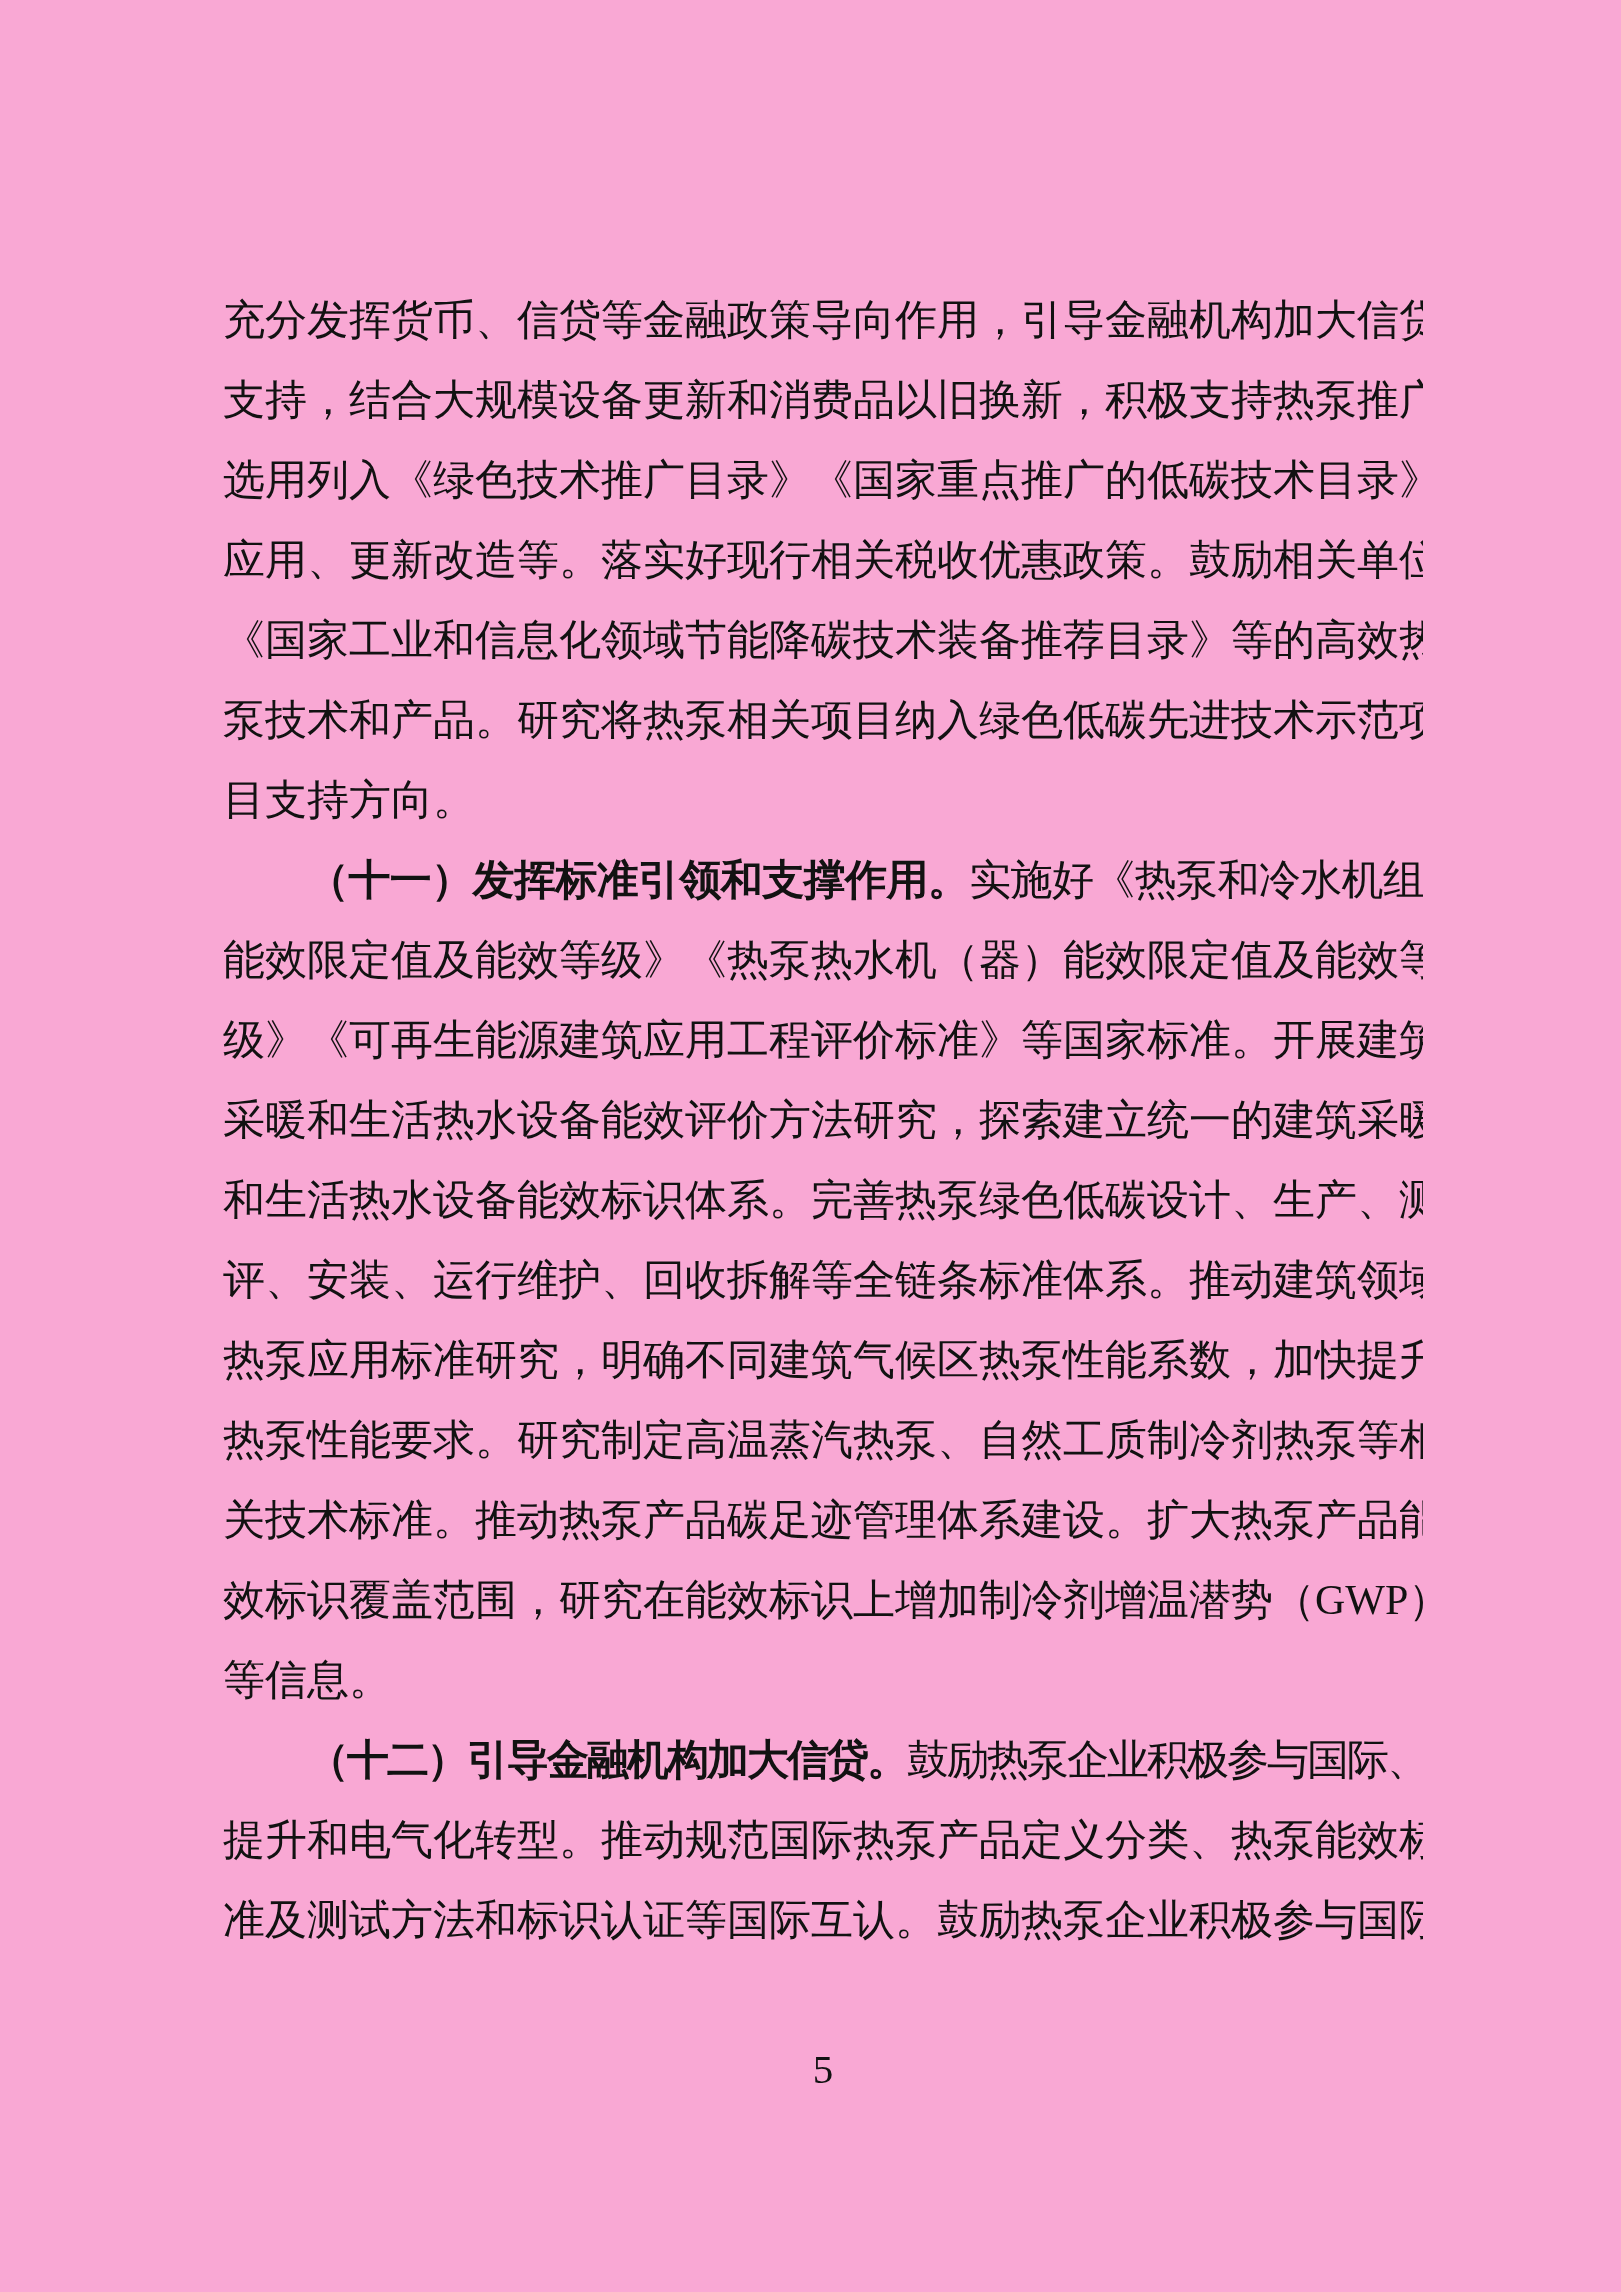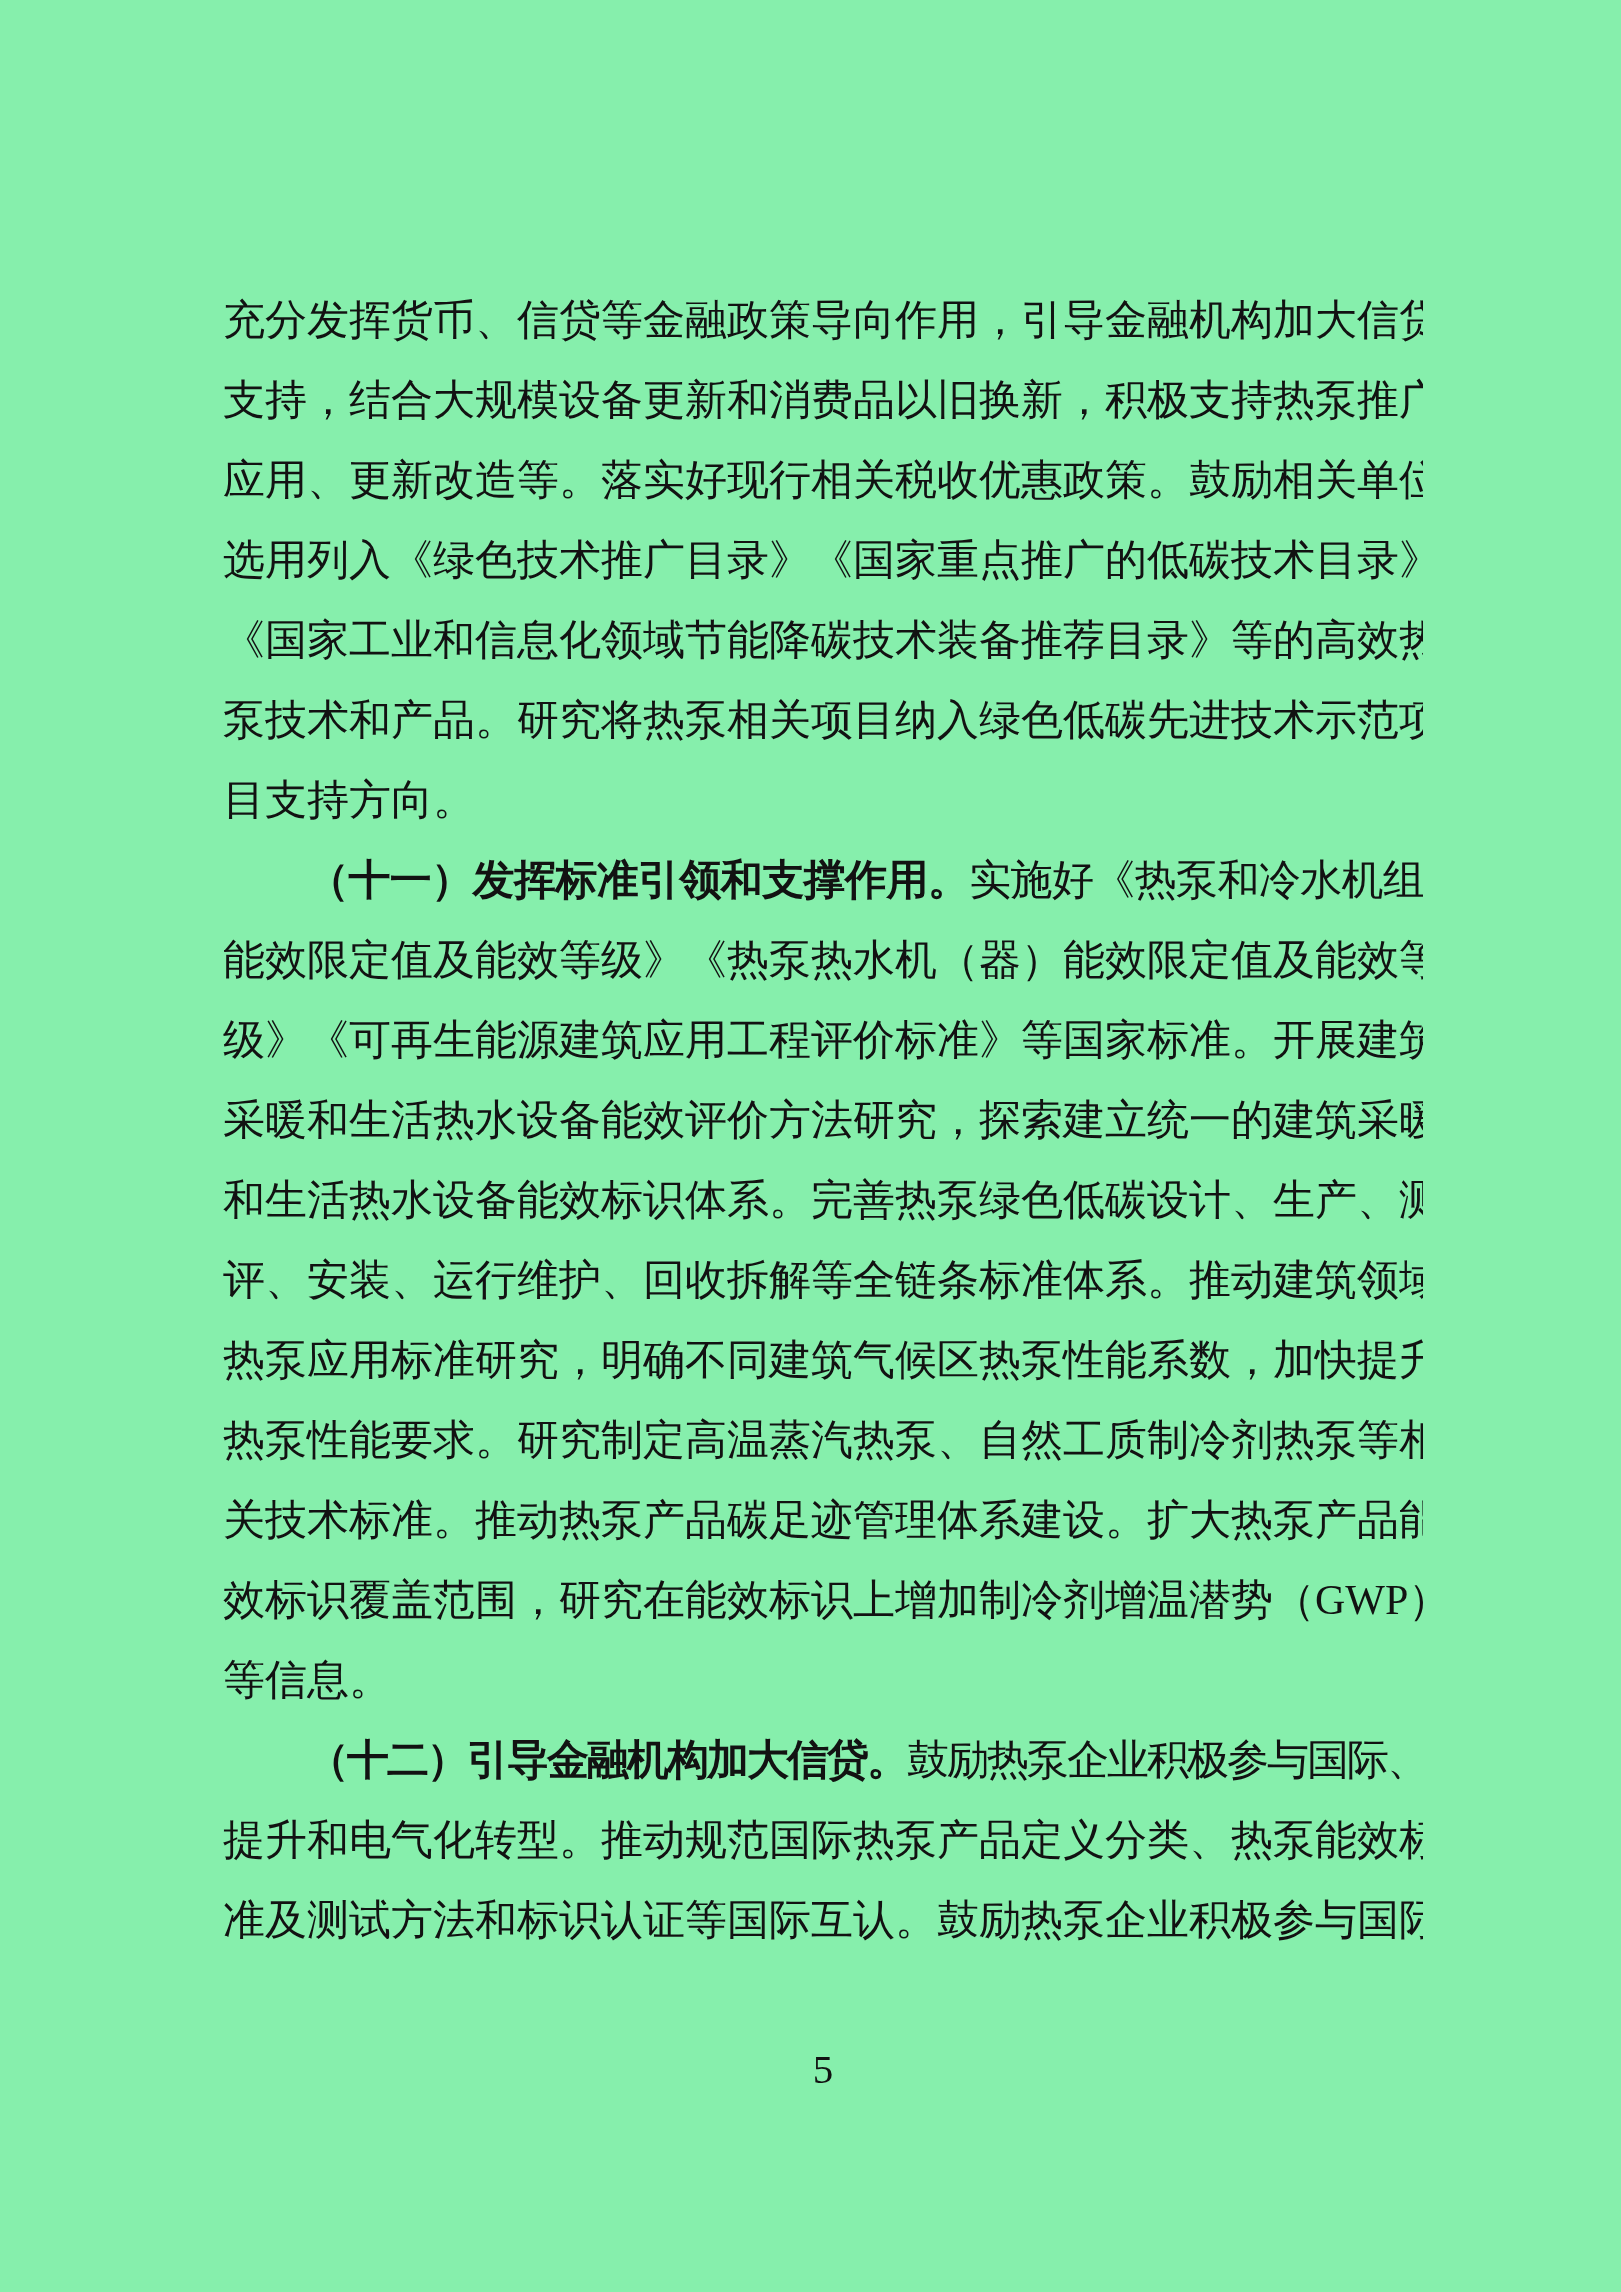--- a/index.html
+++ b/index.html
@@ -5,21 +5,21 @@
   html, body {
     margin: 0;
     padding: 0;
     background: #e8e8e8;
   }
   .page {
     position: relative;
     width: 1621px;
     height: 2293px;
     margin: 0 auto;
-    background: #86efac;
+    background: #f9a8d4;
     color: #121212;
     font-family: "Liberation Serif", "DejaVu Serif", serif;
     overflow: hidden;
   }
   .text-block {
     position: absolute;
     top: 280px;
     left: 223px;
     width: 1200px;
   }
@@ -56,22 +56,22 @@
     color: #121212;
   }
 </style>
 </head>
 <body>
 
 <div class="page">
   <main class="text-block" id="text-block">
       <div class="line fill"><span class="seg">充分发挥货币、信贷等金融政策导向作用，引导金融机构加大信贷</span></div>
       <div class="line fill"><span class="seg">支持，结合大规模设备更新和消费品以旧换新，积极支持热泵推广</span></div>
+      <div class="line fill"><span class="seg">选用列入《绿色技术推广目录》《国家重点推广的低碳技术目录》</span></div>
       <div class="line fill"><span class="seg">应用、更新改造等。落实好现行相关税收优惠政策。鼓励相关单位</span></div>
-      <div class="line fill"><span class="seg">选用列入《绿色技术推广目录》《国家重点推广的低碳技术目录》</span></div>
       <div class="line fill"><span class="seg">《国家工业和信息化领域节能降碳技术装备推荐目录》等的高效热</span></div>
       <div class="line fill"><span class="seg">泵技术和产品。研究将热泵相关项目纳入绿色低碳先进技术示范项</span></div>
       <div class="line"><span class="seg">目支持方向。</span></div>
       <div class="line fill indent"><span class="seg bold">（十一）发挥标准引领和支撑作用。</span><span class="seg">实施好《热泵和冷水机组</span></div>
       <div class="line fill"><span class="seg">能效限定值及能效等级》《热泵热水机（器）能效限定值及能效等</span></div>
       <div class="line fill"><span class="seg">级》《可再生能源建筑应用工程评价标准》等国家标准。开展建筑</span></div>
       <div class="line fill"><span class="seg">采暖和生活热水设备能效评价方法研究，探索建立统一的建筑采暖</span></div>
       <div class="line fill"><span class="seg">和生活热水设备能效标识体系。完善热泵绿色低碳设计、生产、测</span></div>
       <div class="line fill"><span class="seg">评、安装、运行维护、回收拆解等全链条标准体系。推动建筑领域</span></div>
       <div class="line fill"><span class="seg">热泵应用标准研究，明确不同建筑气候区热泵性能系数，加快提升</span></div>

